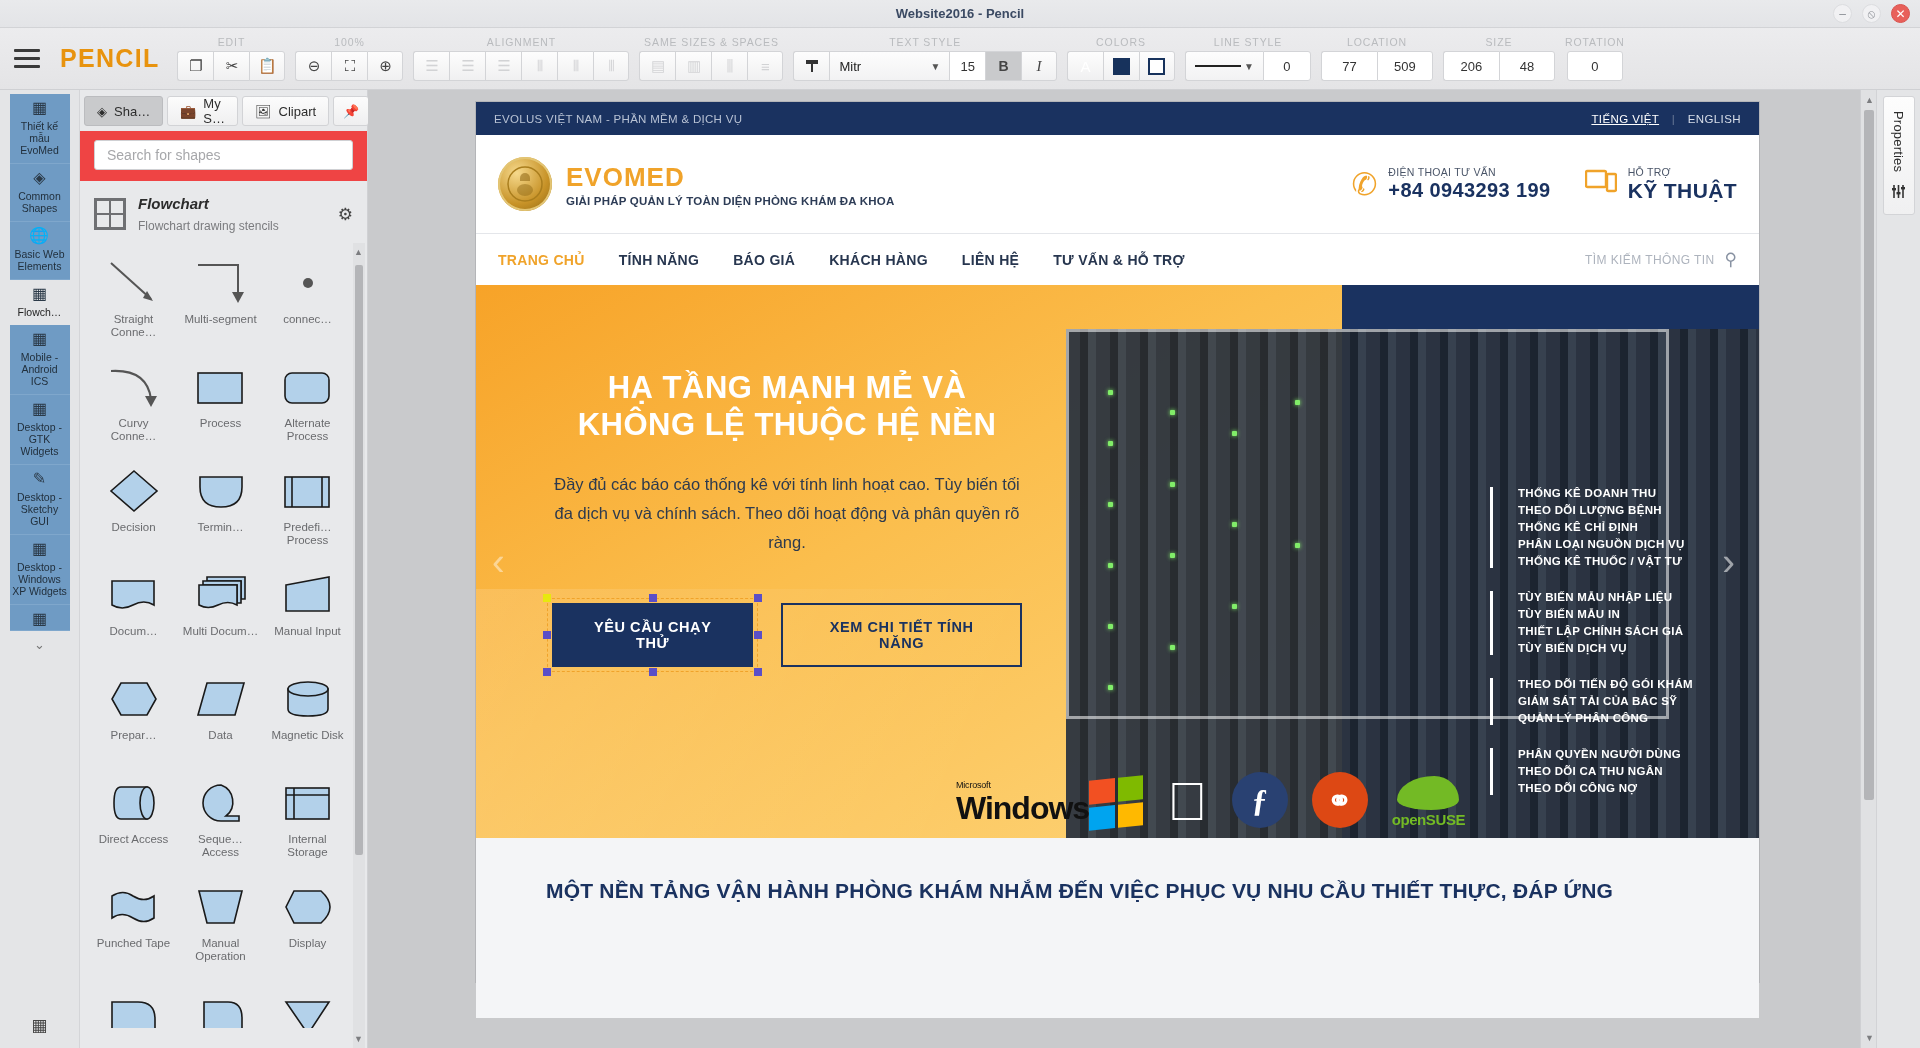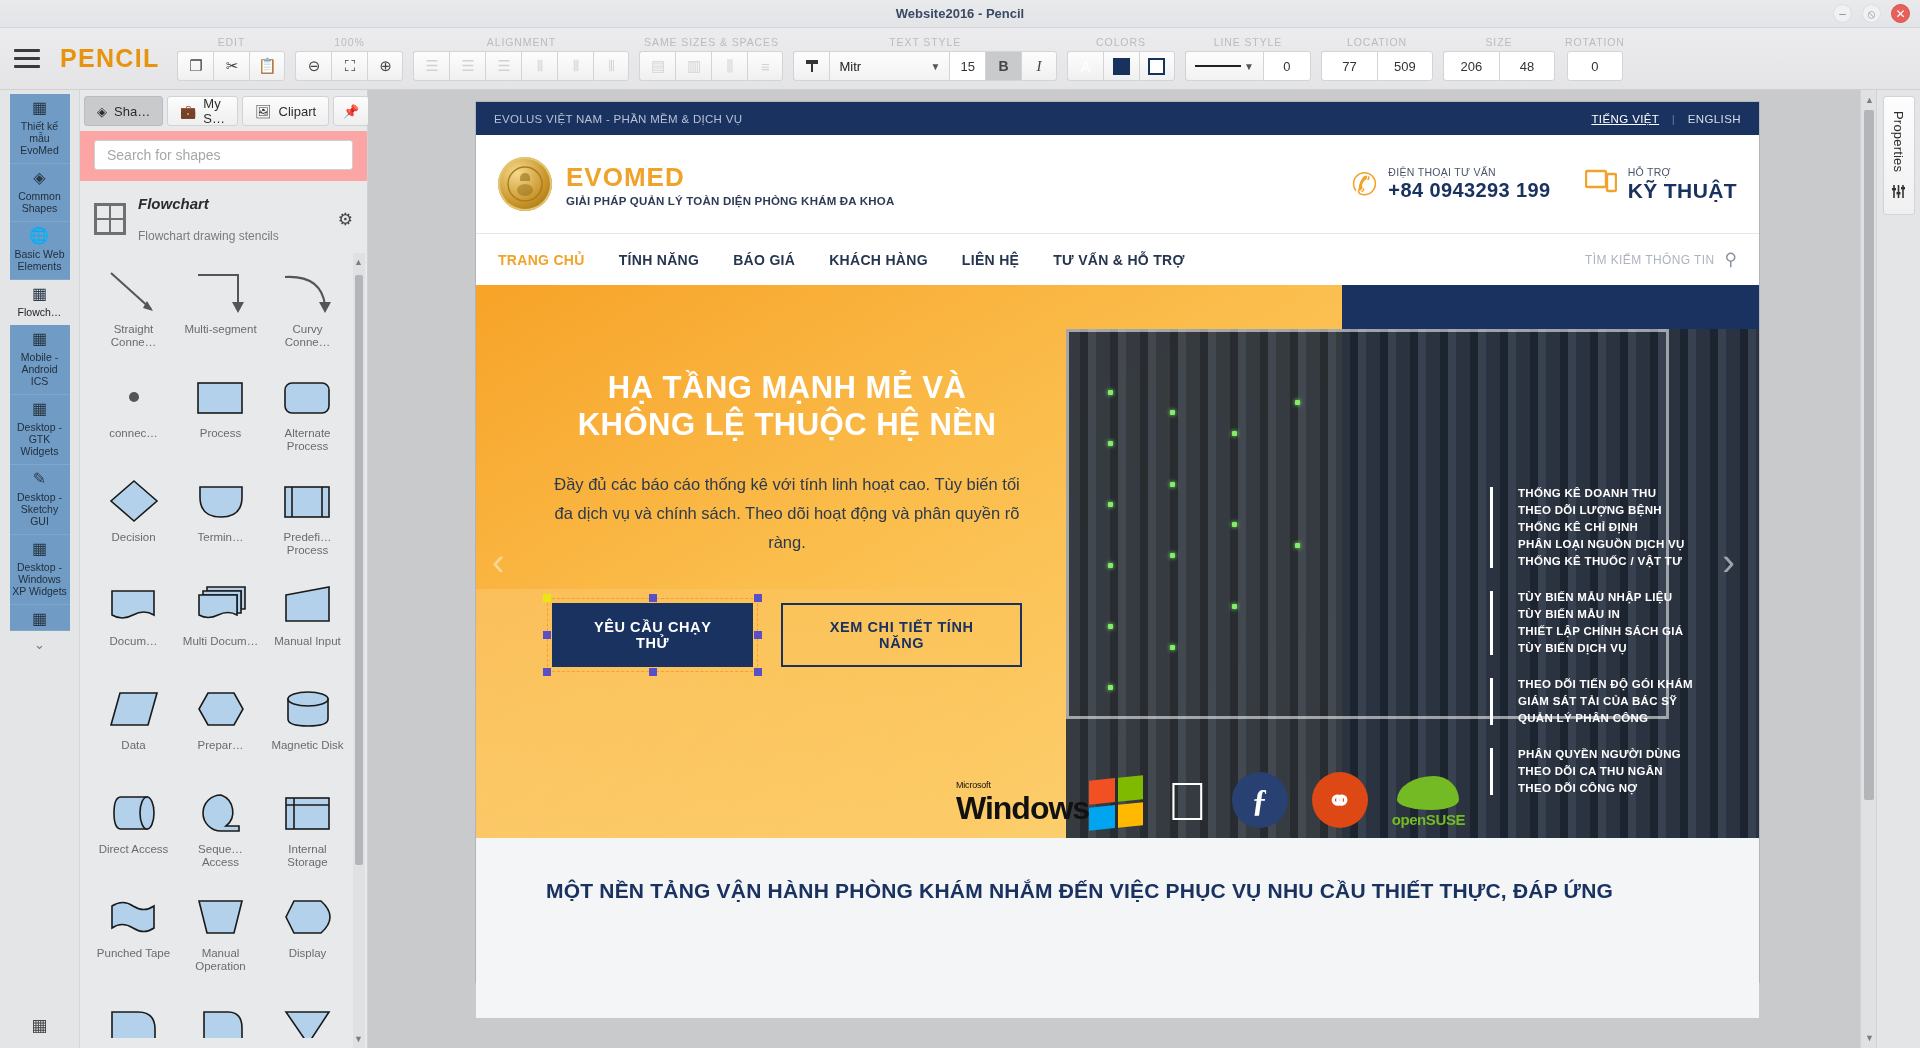--- a/index.html
+++ b/index.html
@@ -112,34 +112,34 @@
   }
   .tabs { display: flex; gap: 4px; padding: 6px 4px 5px 4px; align-items: center; }
   .tab {
     height: 30px; padding: 0 12px; border-radius: 3px;
     background: linear-gradient(#fcfcfc,#efeff0); border: 1px solid #d2d3d6;
     display: flex; align-items: center; gap: 7px; font-size: 13px; color: #2d2d2d;
     cursor: pointer;
   }
   .tab.sel { background: #c9cacc; border-color: #bbbcbf; }
   .tab.pin { padding: 0 9px; }
-  .searchwrap { background: #fca5a5; padding: 9px 14px 11px; }
+  .searchwrap { background: #ef4444; padding: 9px 14px 11px; }
   .searchbox {
     height: 30px; width: 100%; background: #fff; border: 1px solid #cfd0d3;
     border-radius: 3px; font-size: 14px; color: #a6a7aa; padding: 0 12px;
     line-height: 28px; cursor: text;
   }
   .stencil-head { display: flex; align-items: center; gap: 12px; padding: 14px 14px 10px; }
   .stencil-icon {
     width: 32px; height: 32px; border: 2.5px solid #6f7073;
     display: grid; grid-template-columns: 1fr 1fr; grid-template-rows: 1fr 1fr;
   }
   .stencil-icon i { border: 1.2px solid #6f7073; }
   .stencil-title { font-size: 15px; font-weight: bold; color: #2c2c2c; font-style: italic; }
-  .stencil-sub { font-size: 12px; color: #7a7b7e; margin-top: 17px; }
+  .stencil-sub { font-size: 12px; color: #7a7b7e; margin-top: 7px; }
   .gear { margin-left: auto; font-size: 17px; color: #444; cursor: pointer; }
   .shapegrid {
     flex: 1; overflow: hidden; position: relative;
     display: grid; grid-template-columns: repeat(3, 1fr);
     gap: 4px 0; padding: 4px 16px 0 10px; align-content: start;
   }
   .shapecell {
     display: flex; flex-direction: column; align-items: center; justify-content: flex-start;
     height: 100px; cursor: pointer; padding-top: 6px;
   }
@@ -568,34 +568,34 @@
           <svg width="54" height="48">
               <polyline points="4,6 44,6 44,36" fill="none" stroke="#555" stroke-width="2"></polyline>
               <polygon points="44,44 38,33 50,33" fill="#555"></polygon>
             </svg>
         </div>
         <div class="shapelbl">Multi-segment</div>
       </div>
       <div class="shapecell">
         <div class="shapeart">
           <svg width="54" height="48">
+              <circle cx="27" cy="24" r="5" fill="#555"></circle>
+            </svg>
+        </div>
+        <div class="shapelbl">connec…</div>
+      </div>
+
+      <div class="shapecell">
+        <div class="shapeart">
+          <svg width="54" height="48">
               <path d="M4,8 Q40,6 44,36" fill="none" stroke="#555" stroke-width="2"></path>
               <polygon points="44,44 38,33 50,33" fill="#555"></polygon>
             </svg>
         </div>
         <div class="shapelbl">Curvy Conne…</div>
-      </div>
-
-      <div class="shapecell">
-        <div class="shapeart">
-          <svg width="54" height="48">
-              <circle cx="27" cy="24" r="5" fill="#555"></circle>
-            </svg>
-        </div>
-        <div class="shapelbl">connec…</div>
       </div>
       <div class="shapecell">
         <div class="shapeart">
           <svg width="54" height="48">
               <rect class="fc" x="4" y="10" width="44" height="30"></rect>
             </svg>
         </div>
         <div class="shapelbl">Process</div>
       </div>
       <div class="shapecell">
@@ -657,32 +657,32 @@
           <svg width="54" height="48">
               <polygon class="fc" points="5,14 48,6 48,40 5,40"></polygon>
             </svg>
         </div>
         <div class="shapelbl">Manual Input</div>
       </div>
 
       <div class="shapecell">
         <div class="shapeart">
           <svg width="54" height="48">
+              <polygon class="fc" points="14,8 40,8 49,24 40,40 14,40 5,24"></polygon>
+            </svg>
+        </div>
+        <div class="shapelbl">Prepar…</div>
+      </div>
+      <div class="shapecell">
+        <div class="shapeart">
+          <svg width="54" height="48">
               <polygon class="fc" points="13,8 50,8 41,40 4,40"></polygon>
             </svg>
         </div>
         <div class="shapelbl">Data</div>
-      </div>
-      <div class="shapecell">
-        <div class="shapeart">
-          <svg width="54" height="48">
-              <polygon class="fc" points="14,8 40,8 49,24 40,40 14,40 5,24"></polygon>
-            </svg>
-        </div>
-        <div class="shapelbl">Prepar…</div>
       </div>
       <div class="shapecell">
         <div class="shapeart">
           <svg width="54" height="48">
               <path class="fc" d="M7,14 v20 q0,7 20,7 q20,0 20,-7 v-20 z"></path>
               <ellipse class="fc" cx="27" cy="14" rx="20" ry="7"></ellipse>
             </svg>
         </div>
         <div class="shapelbl">Magnetic Disk</div>
       </div>

